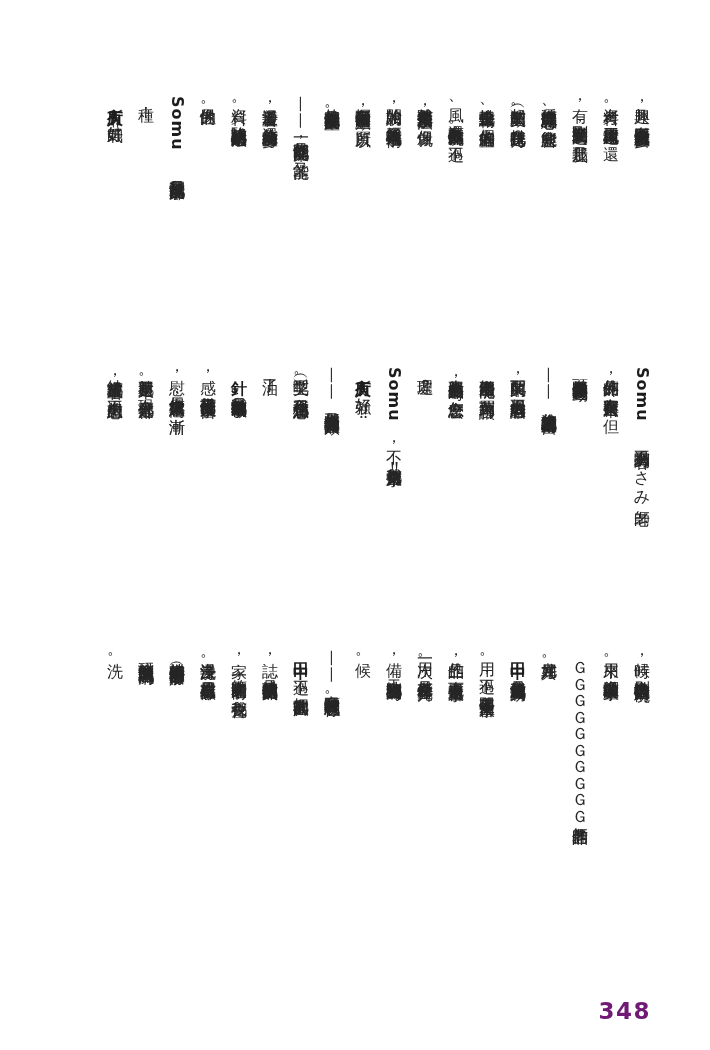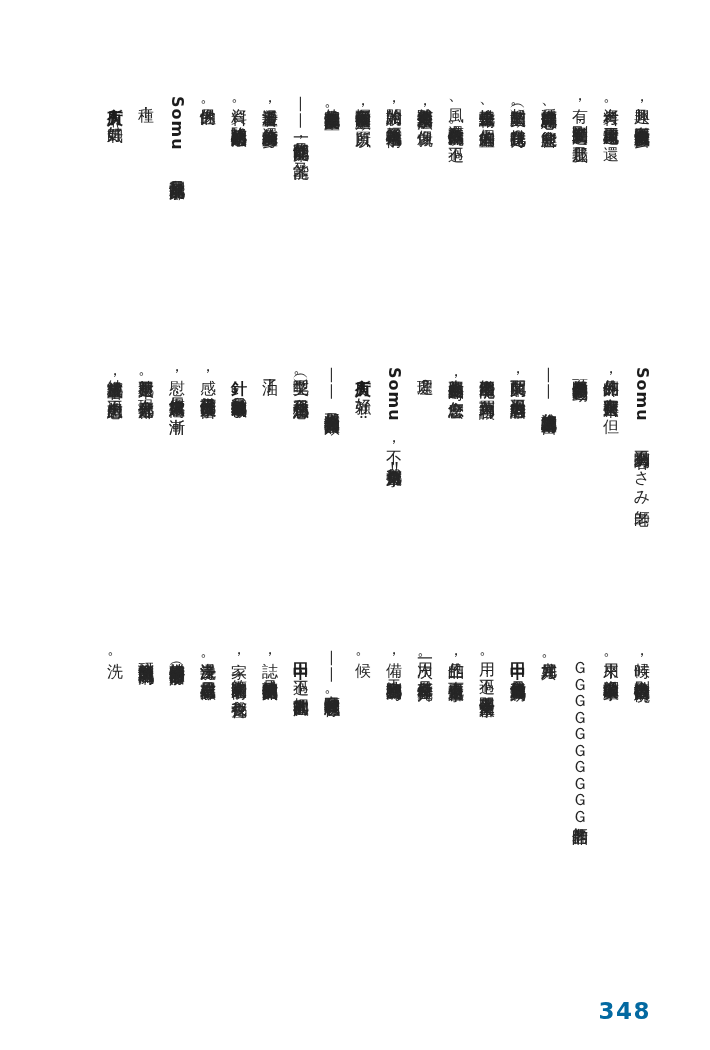--- a/index.html
+++ b/index.html
@@ -44,21 +44,21 @@
     letter-spacing: 1px;
   }
   .pagenum {
     position: absolute;
     right: 59px;
     top: 998px;
     font-family: "DejaVu Sans", "Liberation Sans", sans-serif;
     font-weight: bold;
     font-size: 23px;
     letter-spacing: 1.5px;
-    color: #0369a1;
+    color: #701a75;
   }
 </style>
 </head>
 <body>
 
 <div class="page">
   <section class="band band-0">
       <div class="col"><span>興趣，所以有時會用成人漫畫當參</span></div>
       <div class="col"><span>考資料。大概就這三種用途。還</span></div>
       <div class="col"><span>有，剛剛提到畫工的問題，我是那</span></div>

